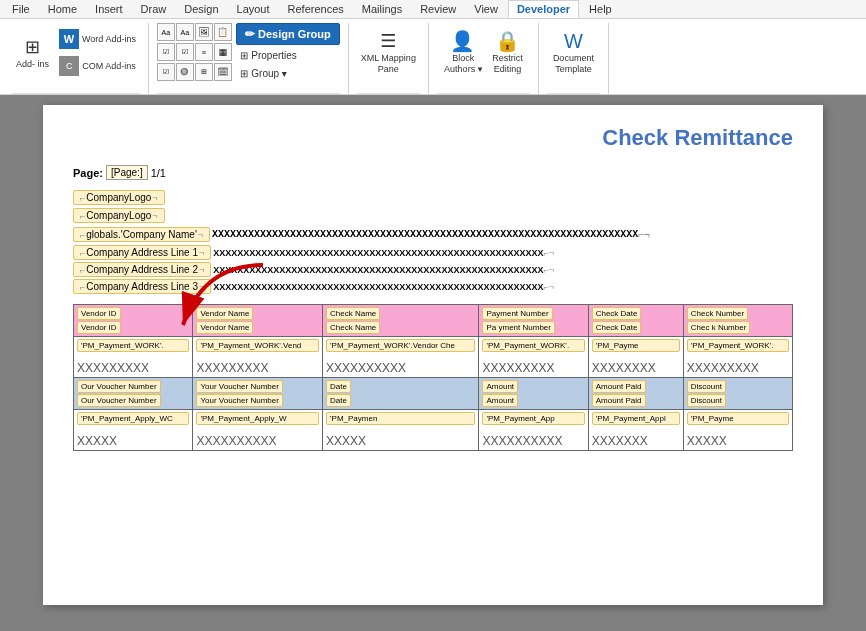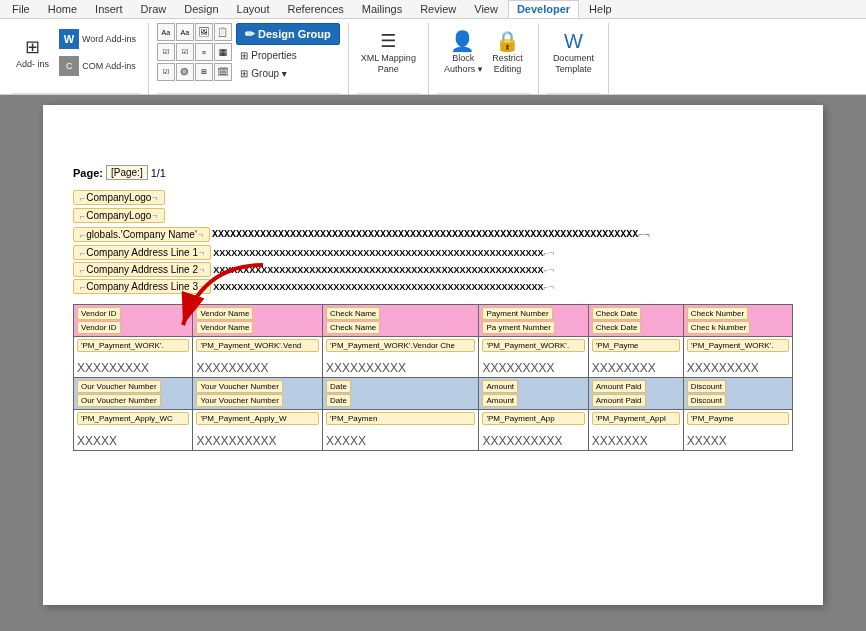--- a/index.html
+++ b/index.html
@@ -189,20 +189,23 @@
           <path d="M120,5 Q60,5 40,65" stroke="#cc0000" stroke-width="4" fill="none" marker-end="url(#arrowhead)"></path>
         </svg>
       </div>
 
       <div class="page-header">
         <div style="display:flex;align-items:center;gap:3px;margin-top:40px;">
           <span class="field-label">Page:</span>
           <span class="field-box">[Page:]</span>
           <span>1/1</span>
         </div>
+        <div>
+          <div class="title-text">Check Remittance</div>
+        </div>
       </div>
 
       <div style="margin-bottom:4px;">
         <div style="margin-bottom:3px;">
           <span class="inline-field">
               <span class="field-marker">⌐</span>
               <span>CompanyLogo</span>
               <span class="field-marker">¬</span>
             </span>
         </div>

